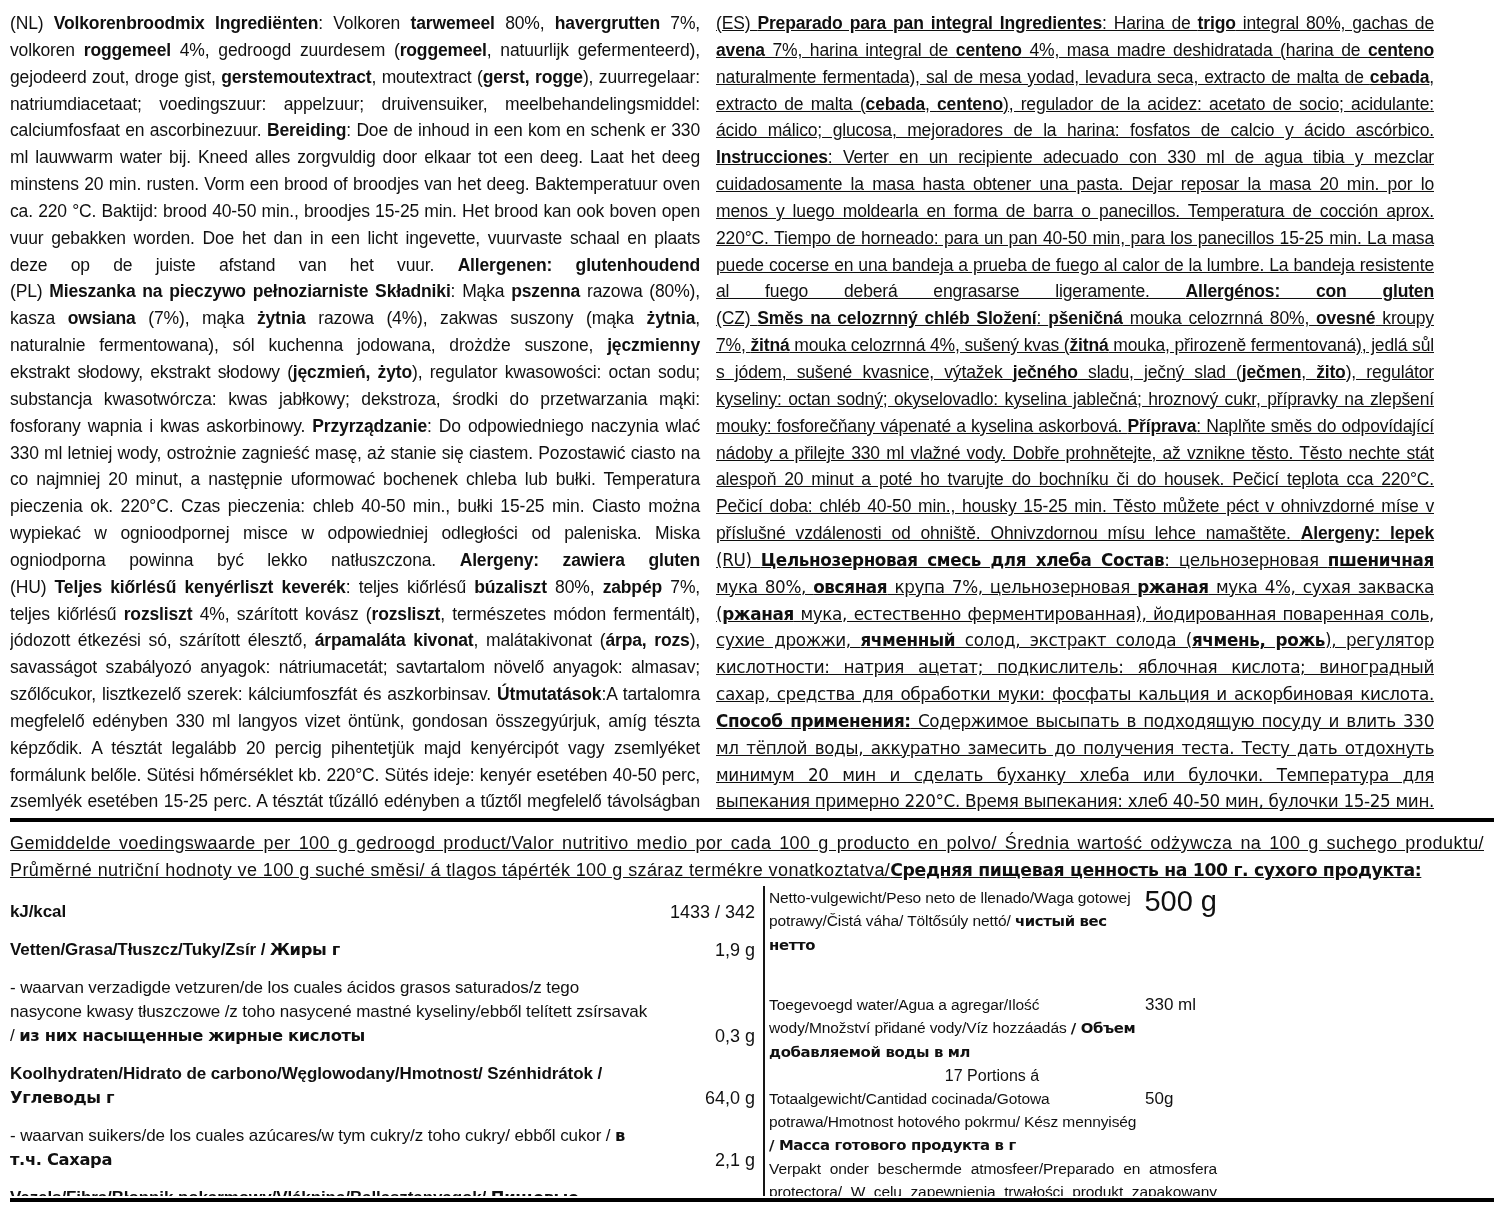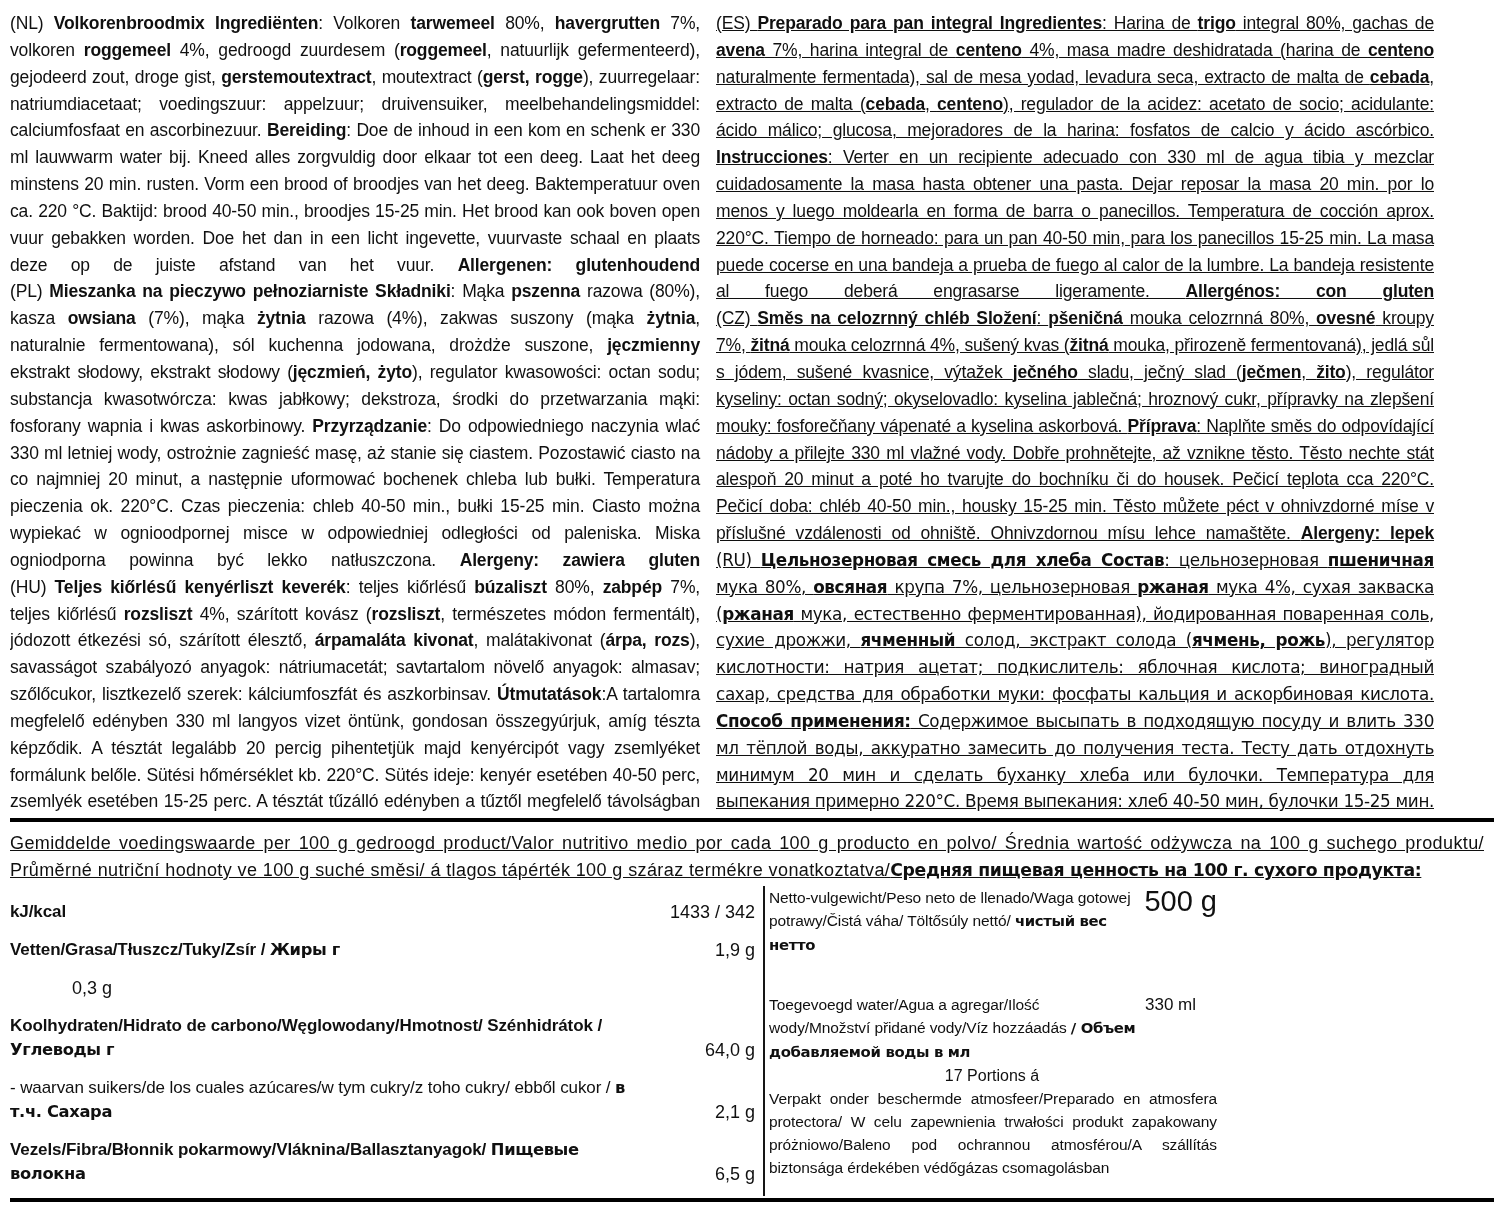--- a/index.html
+++ b/index.html
@@ -76,20 +76,21 @@
     <div class="nut-left">
       <div class="nrow">
         <div class="nlabel"><span class="b">kJ/kcal</span></div>
         <div class="nvalue">1433 / 342</div>
       </div>
       <div class="nrow">
         <div class="nlabel"><span class="b">Vetten/Grasa/Tłuszcz/Tuky/Zsír / </span><span class="b ru">Жиры г</span></div>
         <div class="nvalue">1,9 g</div>
       </div>
       <div class="nrow">
+        <div class="nlabel"><span>- waarvan verzadigde vetzuren/de los cuales ácidos grasos saturados/z tego nasycone kwasy tłuszczowe /z toho nasycené mastné kyseliny/ebből telített zsírsavak / </span><span class="b ru">из них насыщенные жирные кислоты</span></div>
         <div class="nvalue">0,3 g</div>
       </div>
       <div class="nrow">
         <div class="nlabel"><span class="b">Koolhydraten/Hidrato de carbono/Węglowodany/Hmotnost/ Szénhidrátok / </span><span class="b ru">Углеводы г</span></div>
         <div class="nvalue">64,0 g</div>
       </div>
       <div class="nrow">
         <div class="nlabel"><span>- waarvan suikers/de los cuales azúcares/w tym cukry/z toho cukry/ ebből cukor / </span><span class="b ru">в т.ч. Сахара</span></div>
         <div class="nvalue">2,1 g</div>
       </div>
@@ -112,20 +113,24 @@
     <div class="nut-right">
       <div class="prow prow-net">
         <div class="plabel"><span>Netto-vulgewicht/Peso neto de llenado/Waga gotowej potrawy/Čistá váha/ Töltősúly nettó/ </span><span class="b ru">чистый вес нетто</span></div>
         <div class="pvalue big">500 g</div>
       </div>
       <div class="prow">
         <div class="plabel"><span>Toegevoegd water/Agua a agregar/Ilość wody/Množství přidané vody/Víz hozzáadás </span><span class="b ru">/ Объем добавляемой воды в мл</span></div>
         <div class="pvalue">330 ml</div>
       </div>
       <div class="portions">17 Portions á</div>
+      <div class="prow">
+        <div class="plabel"><span>Totaalgewicht/Cantidad cocinada/Gotowa potrawa/Hmotnost hotového pokrmu/ Kész mennyiség </span><span class="b ru">/ Масса готового продукта в г</span></div>
+        <div class="pvalue">50g</div>
+      </div>
       <div class="pack-note"><span>Verpakt onder beschermde atmosfeer/Preparado en atmosfera protectora/ W celu zapewnienia trwałości produkt zapakowany próżniowo/Baleno pod ochrannou atmosférou/A szállítás biztonsága érdekében védőgázas csomagolásban </span></div>
     </div>
 
   </div>
 
   <div class="rule-bottom"></div>
 
 </div>
 
 </body></html>

